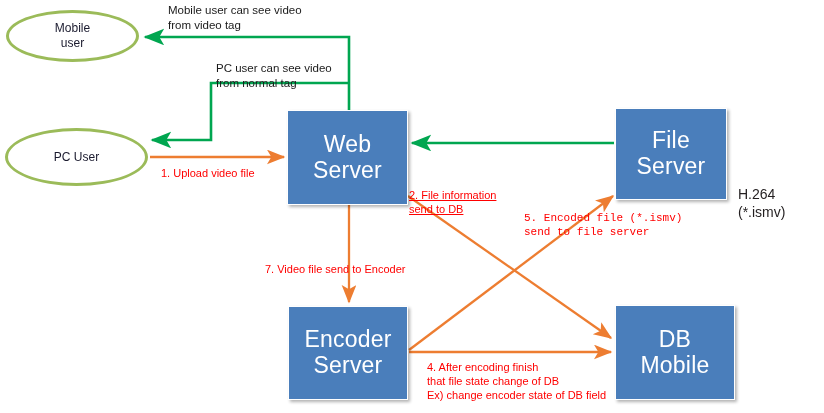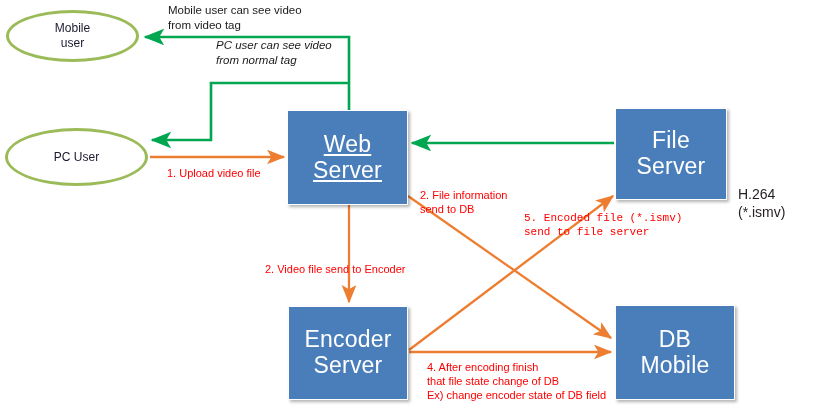--- a/index.html
+++ b/index.html
@@ -114,21 +114,21 @@
 
   <div class="node-ellipse" style="left:6px; top:10px; width:133px; height:52px;">
     <span>Mobile
 user</span>
   </div>
 
   <div class="node-ellipse" style="left:5px; top:128px; width:143px; height:58px;">
     <span>PC User</span>
   </div>
 
-  <div class="node-box" style="left:287px; top:110px; width:121px; height:95px;text-decoration:underline;">
+  <div class="node-box" style="left:287px; top:110px; width:121px; height:95px;">
     <span>Web
 Server</span>
   </div>
 
   <div class="node-box" style="left:615px; top:108px; width:112px; height:92px;">
     <span>File
 Server</span>
   </div>
 
   <div class="node-box" style="left:288px; top:306px; width:120px; height:94px;text-align:center;">
@@ -137,29 +137,29 @@
   </div>
 
   <div class="node-box" style="left:615px; top:305px; width:120px; height:95px;">
     <span>DB
 Mobile</span>
   </div>
 
   <div class="label label-dark" style="left:168px; top:3px;">Mobile user can see video
 from video tag</div>
 
-  <div class="label label-dark" style="left:216px; top:38px;font-style:italic;">PC user can see video
+  <div class="label label-dark" style="left:216px; top:61px;">PC user can see video
 from normal tag</div>
 
-  <div class="label label-red" style="left:161px; top:166px;margin-left:6px;">1. Upload video file</div>
+  <div class="label label-red" style="left:161px; top:166px;">1. Upload video file</div>
 
-  <div class="label label-red" style="left:420px; top:188px;">2. File information
+  <div class="label label-red" style="left:409px; top:188px;text-decoration:underline;">2. File information
     send to DB</div>
 
-  <div class="label label-red" style="left:265px; top:262px;">2. Video file send to Encoder</div>
+  <div class="label label-red" style="left:265px; top:262px;">7. Video file send to Encoder</div>
 
   <div class="label label-red" style="left:419px; top:360px;margin-left:8px;">4. After encoding finish
      that file state change of DB
 Ex) change encoder state of DB field</div>
 
   <div class="label label-red" style="left:524px; top:211px;font-family:Liberation Mono, monospace;">5. Encoded file (*.ismv)
  send to file server</div>
 
   <div class="label label-note" style="left:738px; top:186px;">H.264 (*.ismv)</div>
 

